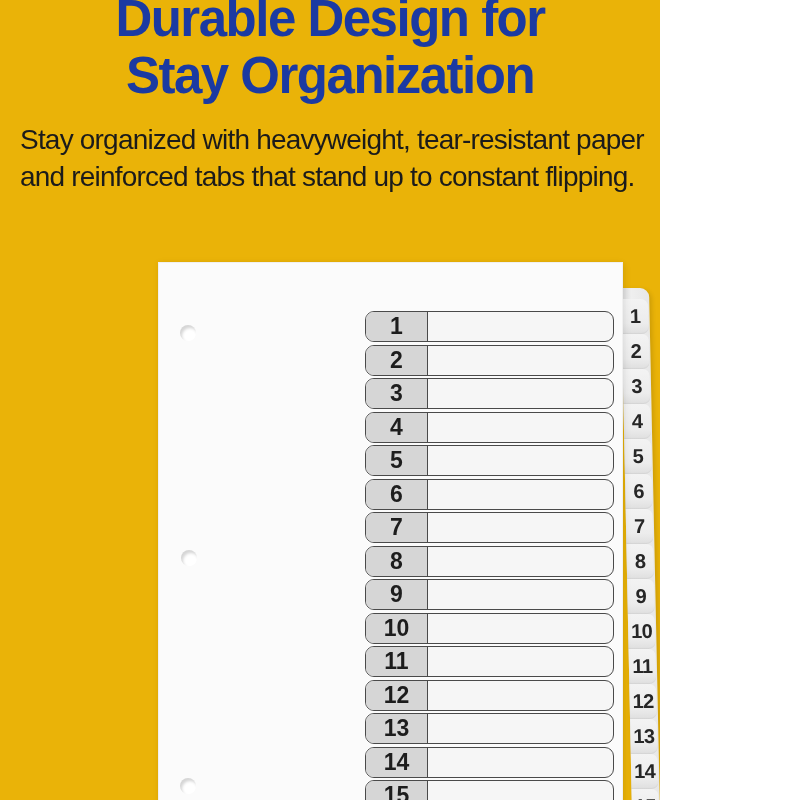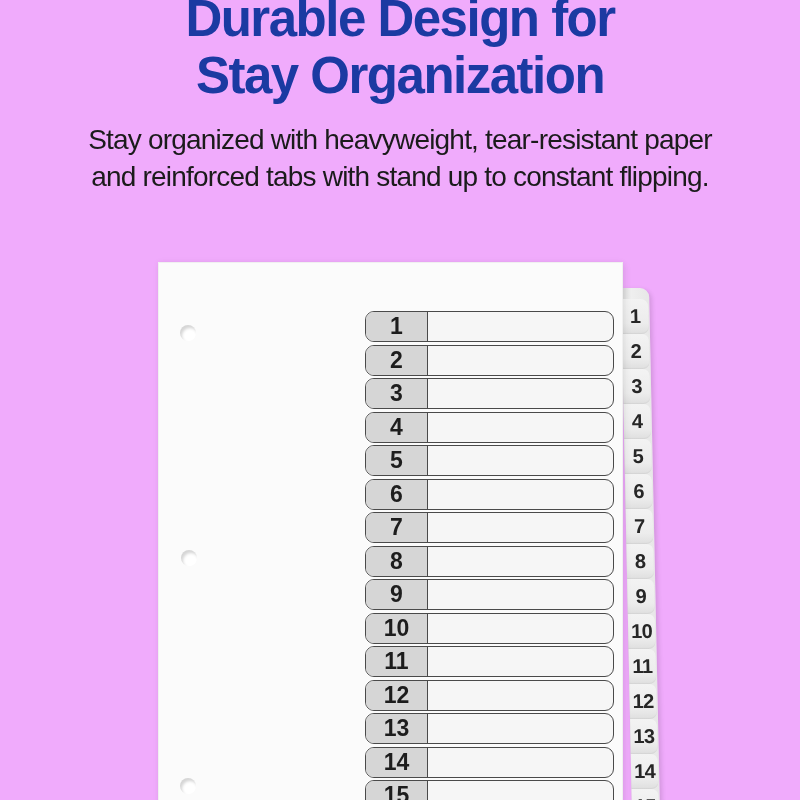--- a/index.html
+++ b/index.html
@@ -1,41 +1,41 @@
 <!DOCTYPE html>
 <html style="--sheet: #fbfbfb; --number-cell: #d6d6d6; --entry-cell: #f6f6f6; --row-border: #4a4a4a; --tab-text: #262626; --row-number-text: #1d1d1d; --headline-color: #1b3aa2; --subheadline-color: #1b1b1b;"><head>
 <meta charset="utf-8">
 <style>
   html,body{margin:0;padding:0;background:#ffffff;}
   .canvas{
     position:relative;
-    width:800px;height:800px;
+    width:660px;height:800px;
     overflow:hidden;
-    background:#f0abfc;
+    background:#eab308;
     font-family:"Liberation Sans", sans-serif;
   }
 
   
   .headline{
     position:absolute;top:-10px;left:0;right:0;
     text-align:center;
     font-weight:700;
     font-size:51px;
     line-height:57px;
     letter-spacing:-1.5px;
     color:var(--headline-color,#1b3aa2);
   }
   .subheadline{
     position:absolute;top:121px;left:0;right:0;
-    text-align:center;
     font-weight:400;
     font-size:28px;
     line-height:37px;
     letter-spacing:-0.8px;
     color:var(--subheadline-color,#1b1b1b);
+    padding-left:20px;
   }
 
   
   .tab-strip{
     position:absolute;
     left:621px;top:288px;
     width:28px;height:540px;
     background:linear-gradient(90deg,#d9d9d9 0%, #efefef 35%, #e7e7e7 100%);
     border-radius:0 9px 0 0;
     box-shadow:2px 2px 5px rgba(0,0,0,0.14);
@@ -108,21 +108,21 @@
 
 <div class="canvas">
 
   <div class="headline">
     <div>Durable Design for</div>
     <div>Stay Organization</div>
   </div>
 
   <div class="subheadline">
     <div>Stay organized with heavyweight, tear-resistant paper</div>
-    <div>and reinforced tabs with stand up to constant flipping.</div>
+    <div>and reinforced tabs that stand up to constant flipping.</div>
   </div>
 
   <div class="tab-strip">
       <div class="tab-cell">
         <span class="tab-label">1</span>
       </div>
       <div class="tab-cell">
         <span class="tab-label">2</span>
       </div>
       <div class="tab-cell">

